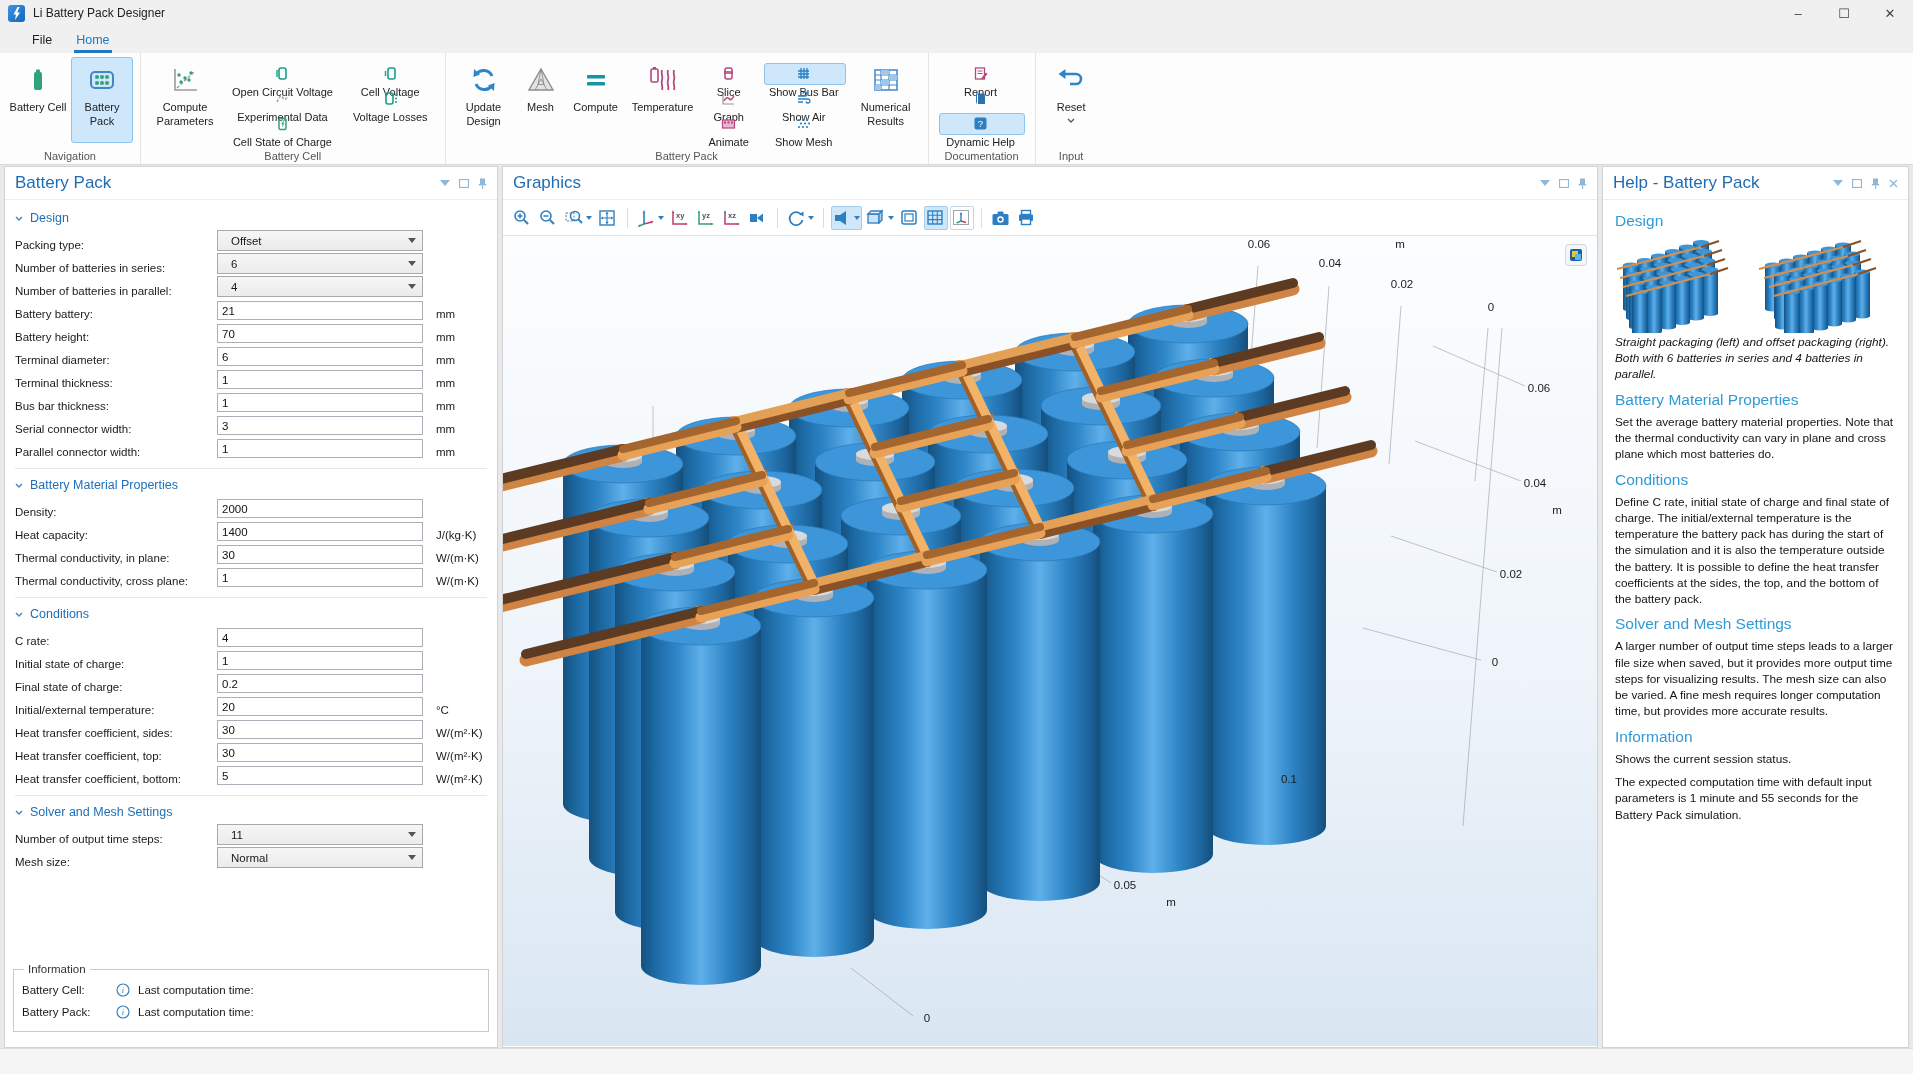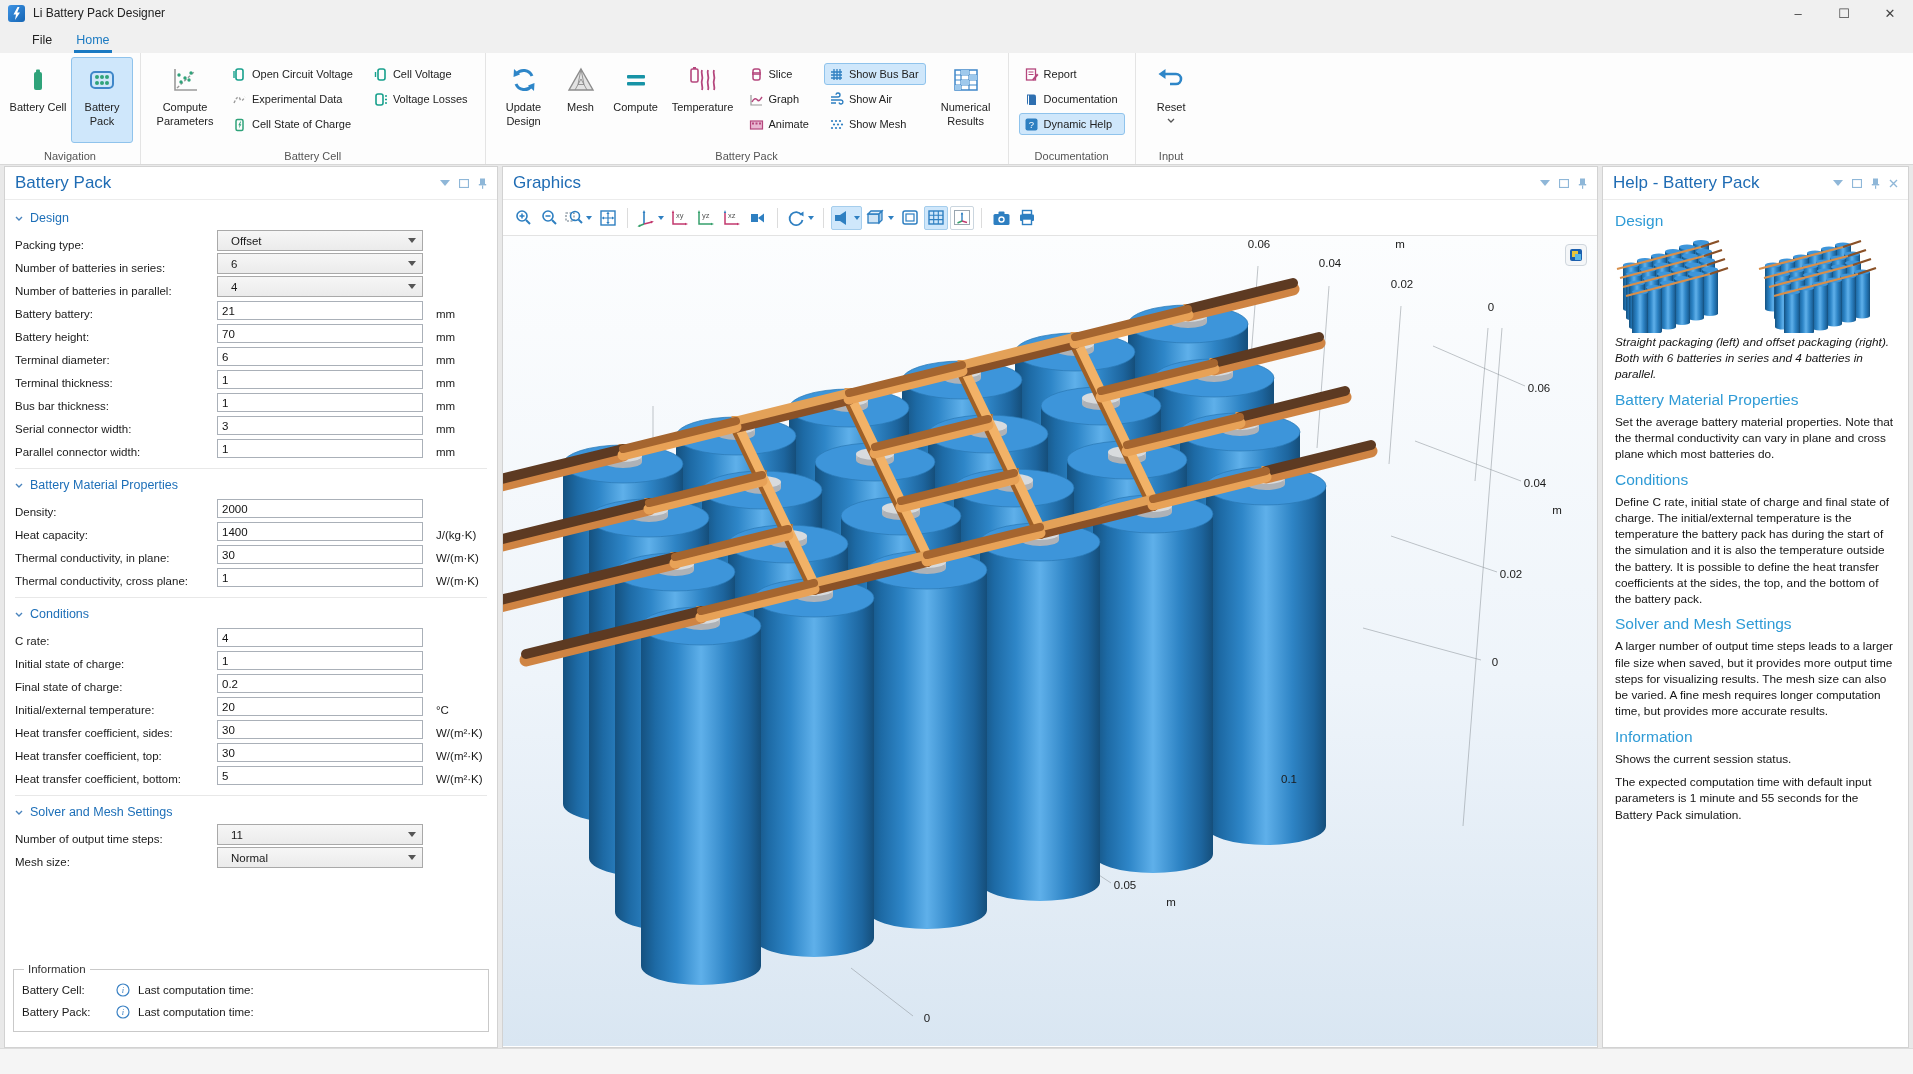--- a/index.html
+++ b/index.html
@@ -33,21 +33,21 @@
   .rgroup + .rgroup { border-left:1px solid #e4e4e4; }
   .rgroup-label { position:absolute; left:0; right:0; bottom:2px; text-align:center;
     font-size:11px; color:#555; }
   .bigbtn { width:62px; min-height:86px; border-radius:3px; border:1px solid transparent;
     display:flex; flex-direction:column; align-items:center; padding-top:7px; margin:0 1px; }
   .bigbtn .bicon { width:30px; height:30px; display:flex; align-items:center; justify-content:center; }
   .bigbtn .blabel { font-size:11px; text-align:center; line-height:1.25; margin-top:6px; color:#222;}
   .bigbtn.active { background:#cfe7fb; border-color:#8fc3ec; }
   .smallcol { display:flex; flex-direction:column; justify-content:flex-start; gap:3px; padding-top:6px; margin:0 4px;}
   .smallbtn { display:flex; align-items:center; gap:5px; font-size:11px; color:#222;
-    padding:2px 6px 2px 4px; border:1px solid transparent; border-radius:3px; height:22px;}
+    padding:2px 6px 2px 4px; border:1px solid transparent; border-radius:3px; height:22px;flex-direction:column;}
   .smallbtn.active { background:#cfe7fb; border-color:#8fc3ec; }
   .smallbtn svg { flex:0 0 auto; }
   .chev { width:8px; height:5px; }
 
   
   .main { position:absolute; left:0; top:166px; right:0; bottom:26px; background:#e9e9e9; }
   .panel { position:absolute; background:#fff; border:1px solid #d2d2d2; }
   .panel-header { height:33px; display:flex; align-items:center; padding:0 10px;
     border-bottom:1px solid #ececec; }
   .panel-title { font-size:17px; color:#1f6cb4; }
@@ -75,22 +75,22 @@
   .funit { margin-left:13px; font-size:11.5px; }
   .info-fieldset { position:absolute; left:8px; right:8px; bottom:14px; border:1px solid #c9c9c9;
     padding:4px 8px 8px; }
   .info-fieldset legend { font-size:11.5px; color:#333; padding:0 4px; margin-left:2px;}
   .inforow { display:flex; align-items:center; gap:8px; height:22px; font-size:11.5px; }
   .inforow .ilabel { width:86px; }
 
   
   .gtoolbar { height:36px; display:flex; align-items:center; gap:2px; padding:0 8px;
     border-bottom:1px solid #e3e3e3; }
-  .tbtn { height:24px; min-width:24px; display:flex; align-items:center; justify-content:center;
-    border:1px solid transparent; border-radius:2px; padding:0 1px; }
+  .tbtn { height:24px; min-width:24px; display:flex; align-items:center; justify-content:flex-start;
+    border:1px solid transparent; border-radius:2px; padding:0 1px;font-weight:bold; }
   .tbtn.active { background:#cfe7fb; border-color:#a5cdec; }
   .tbtn .dd { width:0;height:0;border-left:3.5px solid transparent;border-right:3.5px solid transparent;
     border-top:4px solid #2e7fc1; margin-left:3px;}
   .tsep { width:1px; height:20px; background:#dcdcdc; margin:0 5px; }
   .canvas3d { position:relative; width:100%; height:calc(100% - 70px);
     background:linear-gradient(180deg,#fcfdfe 0%,#eef4fa 55%,#d9e6f2 100%); overflow:hidden; }
   .axlbl { position:absolute; font-size:11.5px; color:#1a1a1a; transform:translate(-50%,-50%);
     white-space:nowrap; }
   .scene-logo { position:absolute; right:10px; top:8px; width:22px; height:22px; background:#f4f6f8;
     border:1px solid #cfd6dd; border-radius:4px; display:flex; align-items:center; justify-content:center;}

